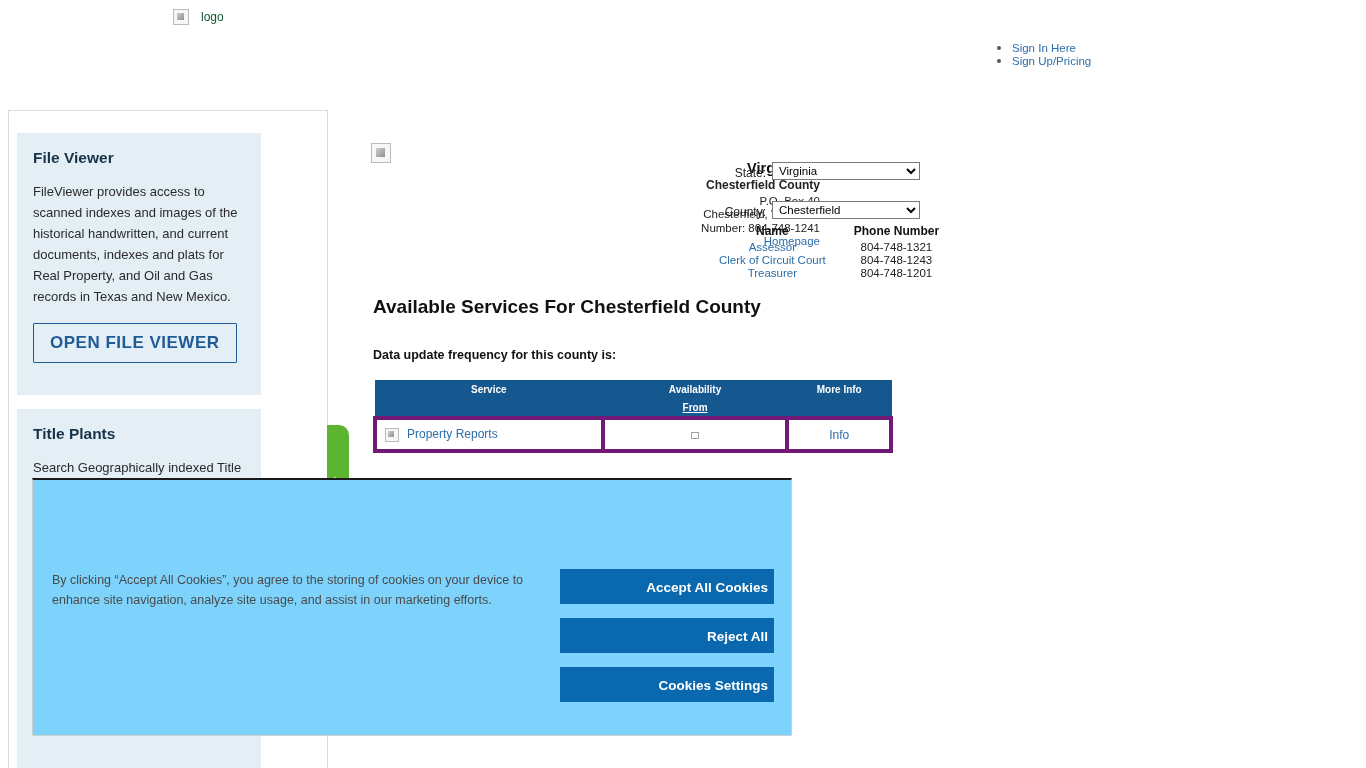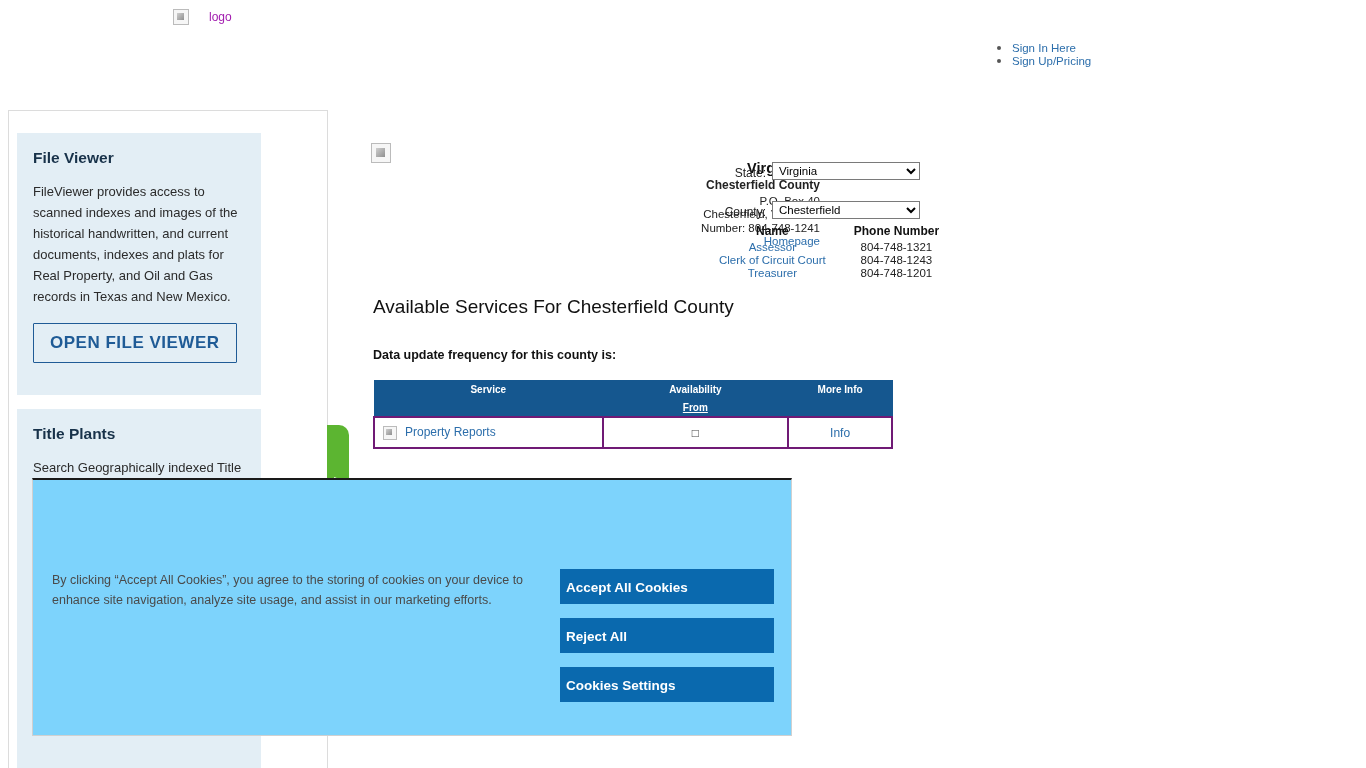--- a/index.html
+++ b/index.html
@@ -13,24 +13,24 @@
     color: #222;
     overflow: hidden;
   }
   .page { position: relative; width: 1366px; height: 768px; }
 
   
   .logo-broken {
     position: absolute;
     left: 173px; top: 9px;
     font-size: 12px;
-    color: #a21caf;
+    color: #14532d;
     display: flex;
     align-items: center;
-    gap: 20px;
+    gap: 12px;
   }
   .broken-img {
     display: inline-block;
     width: 14px; height: 14px;
     border: 1px solid #bbb;
     background: #f6f6f6;
     position: relative;
     vertical-align: middle;
   }
   .broken-img::after {
@@ -202,21 +202,21 @@
     padding: 0 14px 3px 14px;
     color: #111;
   }
   .contact-table td { padding: 0 14px; line-height: 13px; text-align: center; }
   .contact-table td a { color: #2c6eab; text-decoration: none; }
 
   .services-title {
     position: absolute;
     left: 43px; top: 186px;
     font-size: 19px;
-    font-weight: normal;
+    font-weight: bold;
     color: #111;
   }
   .freq-line {
     position: absolute;
     left: 43px; top: 238px;
     font-size: 12.5px;
     font-weight: bold;
     color: #111;
   }
 
@@ -234,21 +234,21 @@
     font-weight: bold;
     border: 1px solid #15578f;
     padding: 3px 4px;
     text-align: center;
   }
   .svc-table th.sub {
     border-top: 1px solid #ffffff;
     text-decoration: underline;
   }
   .svc-table td {
-    border: 2px solid #701a75;
+    border: 4px solid #701a75;
     padding: 5px 6px;
     text-align: center;
     height: 19px;
   }
   .svc-table td.svc-name { text-align: left; padding-left: 8px; }
   .svc-table a { color: #2c6eab; text-decoration: none; }
   .tiny-broken {
     display: inline-block;
     width: 12px; height: 12px;
     border: 1px solid #bbb;
@@ -294,21 +294,21 @@
   .cookie-btn {
     display: block;
     width: 214px;
     height: 35px;
     line-height: 35px;
     margin-bottom: 14px;
     background: #0a69ae;
     color: #ffffff;
     font-size: 13.5px;
     font-weight: bold;
-    text-align: left;
+    text-align: right;
     border: none;
     cursor: pointer;
     font-family: "Liberation Sans", sans-serif;
   }
 </style>
 </head>
 <body>
 
 <div class="page">
 

